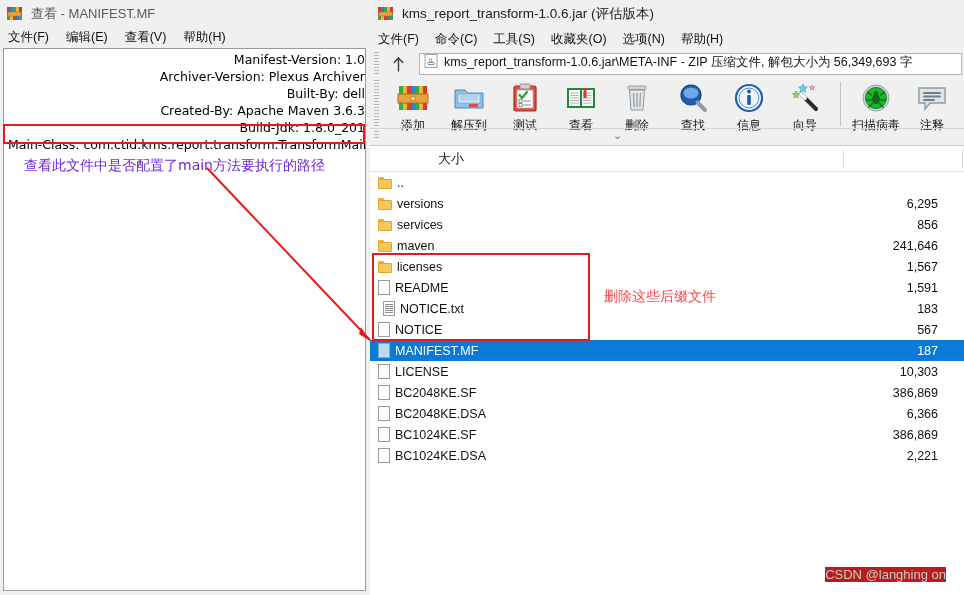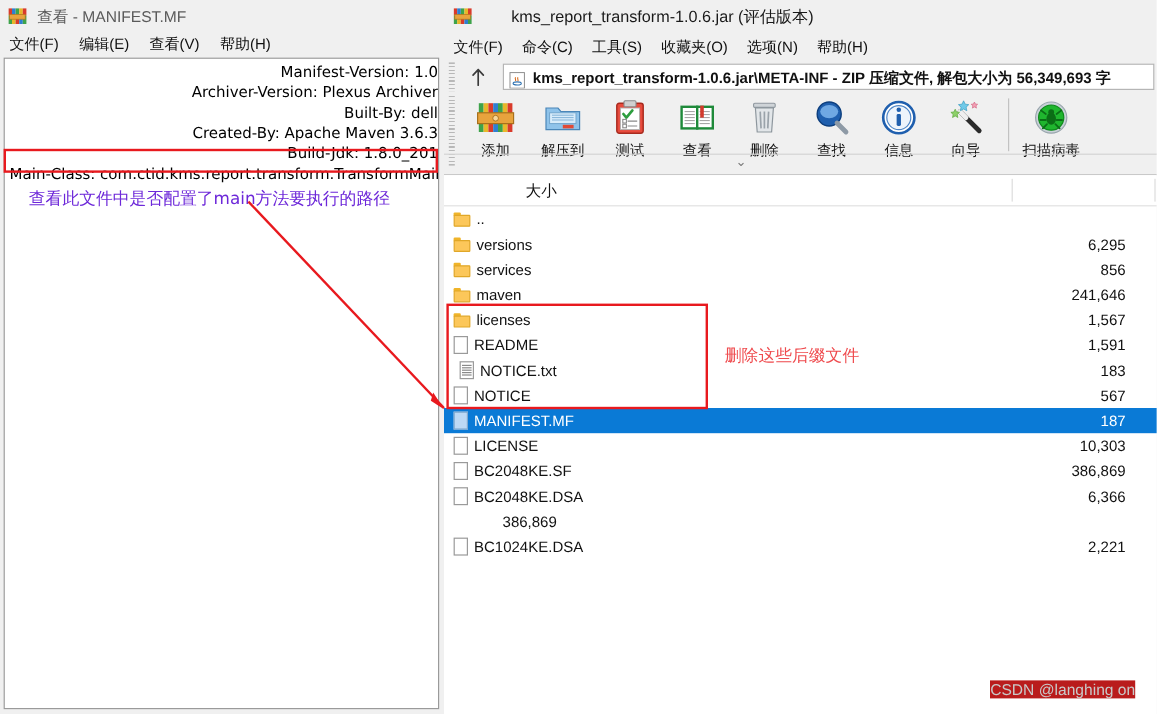--- a/index.html
+++ b/index.html
@@ -52,21 +52,21 @@
     font-size:14px;color:#6d28d9;white-space:nowrap;font-weight:400;
   }
   .arrow-svg{position:absolute;left:0;top:0;width:964px;height:595px;pointer-events:none;}
 
   
   .rar{
     position:absolute;left:370px;top:0;width:594px;height:595px;
     background:#f0f0f0;box-sizing:border-box;
   }
   .rar-title{
-    height:28px;display:flex;align-items:center;padding-left:8px;box-sizing:border-box;gap:24px;
+    height:28px;display:flex;align-items:center;padding-left:8px;box-sizing:border-box;
   }
   .rar-title-text{margin-left:8px;font-size:13.5px;color:#1a1a1a;white-space:nowrap;}
   .rar-menu{
     height:22px;display:flex;align-items:center;padding-left:8px;box-sizing:border-box;
     font-size:12.5px;color:#111;
   }
   .rar-menu span{margin-right:16px;white-space:nowrap;}
 
   
   .rar-pathrow{
@@ -75,22 +75,22 @@
   }
   .grip{width:5px;height:24px;flex:0 0 5px;
     background-image:repeating-linear-gradient(to bottom,#b8b8b8 0 1px,transparent 1px 3px);
     margin-right:4px;}
   .up-btn{
     width:30px;height:24px;display:flex;align-items:center;justify-content:center;
     font-size:14px;color:#333;flex:0 0 30px;
   }
   .pathbox{
     flex:1 1 auto;height:22px;background:#fff;border:1px solid #b5b5b5;
-    display:flex;align-items:flex-end;padding-left:4px;box-sizing:border-box;
-    margin-left:6px;overflow:hidden;font-weight:bold;
+    display:flex;align-items:flex-start;padding-left:4px;box-sizing:border-box;
+    margin-left:6px;overflow:hidden;
   }
   .jar-ico{width:14px;height:14px;flex:0 0 14px;position:relative;}
   .pathtext{margin-left:6px;font-size:12.5px;color:#111;white-space:nowrap;}
 
   
   .rar-toolbar{
     height:62px;display:flex;align-items:flex-start;box-sizing:border-box;
     padding-left:4px;position:relative;
   }
   .tbar-grip{width:5px;height:58px;flex:0 0 5px;
@@ -404,20 +404,33 @@
               <line x1="11.5" y1="18" x2="7" y2="18"></line>
                 <line x1="20.5" y1="18" x2="25" y2="18"></line>
               <line x1="12.5" y1="21.5" x2="9" y2="25"></line>
                 <line x1="19.5" y1="21.5" x2="23" y2="25"></line>
             </g>
           </svg>
         </span>
         <span class="lbl">扫描病毒</span>
       </div>
 
+      <div class="tbtn">
+        <span class="ico">
+          <svg width="32" height="32" viewBox="0 0 32 32">
+            <path d="M3 6 h26 v15 H14 l-5 6 v-6 H3 Z" fill="#dfe6ea" stroke="#8e9aa2" stroke-width="1.4"></path>
+            <g stroke="#6f7d87" stroke-width="1.8" stroke-linecap="round">
+              <line x1="8" y1="11" x2="24" y2="11"></line>
+              <line x1="8" y1="14.5" x2="24" y2="14.5"></line>
+              <line x1="8" y1="18" x2="18" y2="18"></line>
+            </g>
+          </svg>
+        </span>
+        <span class="lbl">注释</span>
+      </div>
 
       <div class="tbtn">
         
         
       </div>
 
       <div class="rar-toolbar-underline">
         <div class="tb-hr"></div>
         <span class="chev">⌄</span>
       </div>
@@ -544,20 +557,26 @@
           <div class="row">
             <div class="nm">
               <span class="file-ico">
                 <span class="pg"></span>
               </span>
               <span class="txt">BC2048KE.DSA</span>
             </div>
             <div class="sz">6,366</div>
           </div>
           <div class="row">
+            <div class="nm">
+              <span class="file-ico">
+                <span class="pg"></span>
+              </span>
+              <span class="txt">BC1024KE.SF</span>
+            </div>
             <div class="sz">386,869</div>
           </div>
           <div class="row">
             <div class="nm">
               <span class="file-ico">
                 <span class="pg"></span>
               </span>
               <span class="txt">BC1024KE.DSA</span>
             </div>
             <div class="sz">2,221</div>

